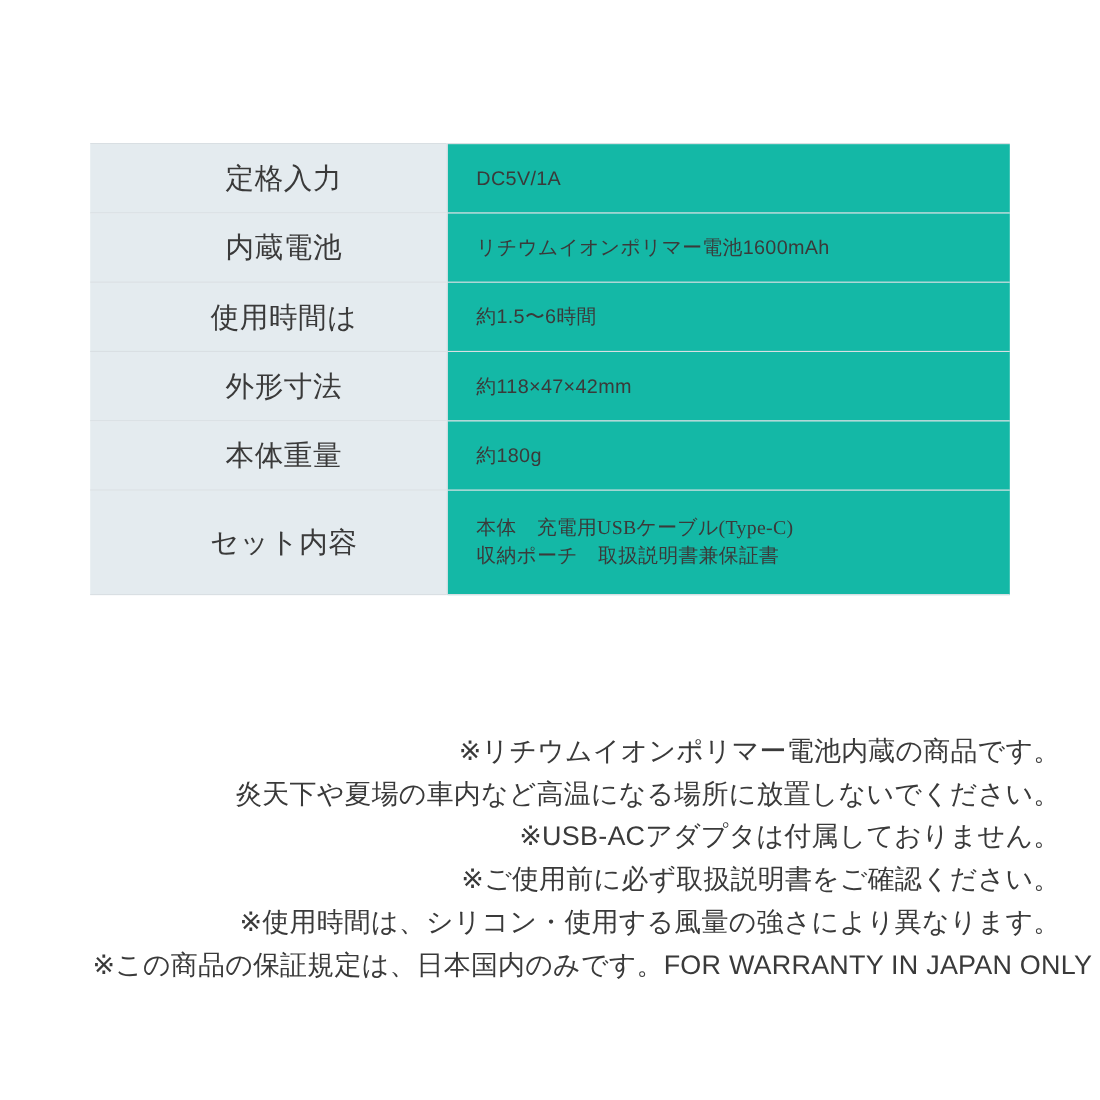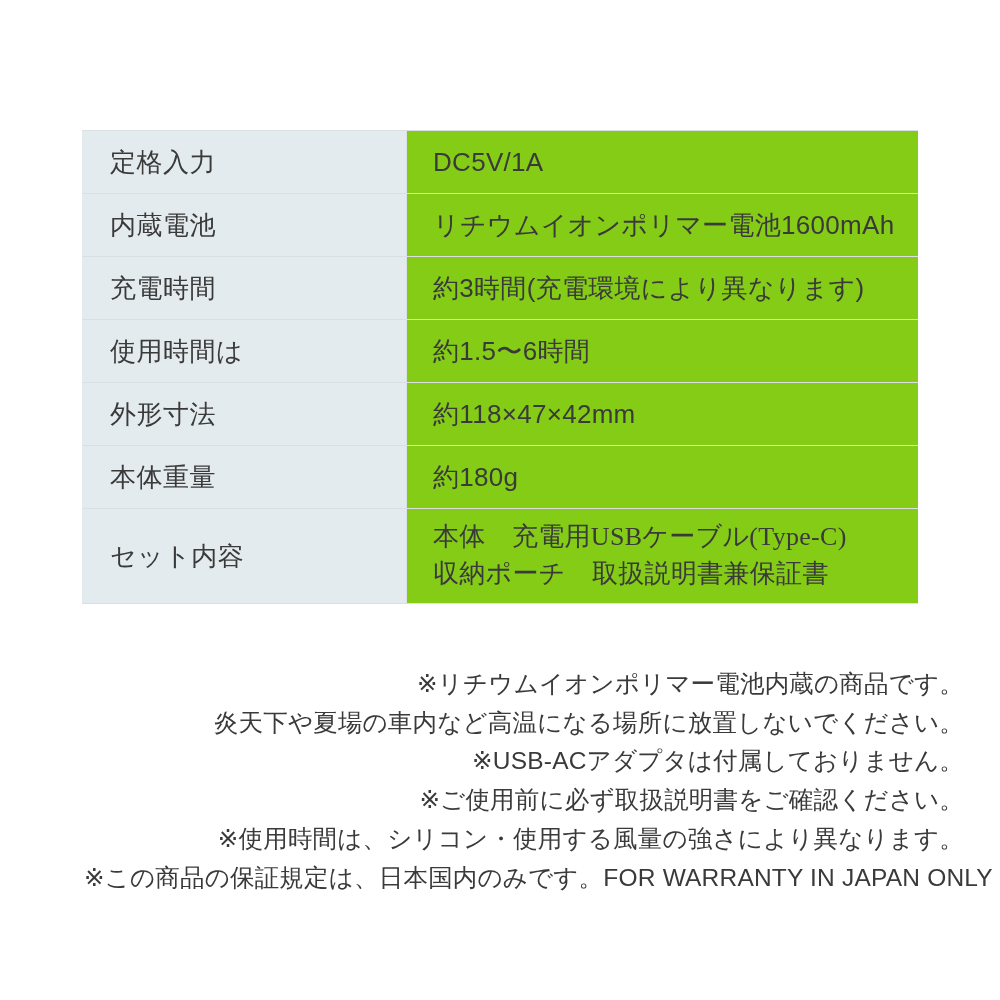--- a/index.html
+++ b/index.html
@@ -34,37 +34,37 @@
   table.spec-table tr {
     border-bottom: 1px solid #d9dfe3;
   }
   table.spec-table tr:first-child {
     border-top: 1px solid #d9dfe3;
   }
   table.spec-table th {
     width: 296px;
     background: #e4ebef;
     font-weight: normal;
-    text-align: left;
+    text-align: center;
     padding: 0 0 0 28px;
     font-size: 26px;
     color: #3a3a3a;
     height: 62px;
     vertical-align: middle;
     letter-spacing: 0.5px;
     border-right: 1px solid #d9dfe3;
   }
   table.spec-table td {
     padding: 0 0 0 26px;
-    font-size: 26px;
+    font-size: 18px;
     color: #3a3a3a;
     height: 62px;
     vertical-align: middle;
     letter-spacing: 0.3px;
-    background: #84cc16;
+    background: #14b8a6;
   }
   table.spec-table tr.tall th,
   table.spec-table tr.tall td {
     height: 94px;
   }
   table.spec-table td .line2 {
     display: block;
     line-height: 1.42;
     font-family: Liberation Serif, serif;
   }
@@ -97,24 +97,20 @@
       <tbody>
         <tr>
           <th>定格入力</th>
           <td>DC5V/1A</td>
         </tr>
         <tr>
           <th>内蔵電池</th>
           <td>リチウムイオンポリマー電池1600mAh</td>
         </tr>
         <tr>
-          <th>充電時間</th>
-          <td>約3時間(充電環境により異なります)</td>
-        </tr>
-        <tr>
           <th>使用時間は</th>
           <td>約1.5〜6時間</td>
         </tr>
         <tr>
           <th>外形寸法</th>
           <td>約118×47×42mm</td>
         </tr>
         <tr>
           <th>本体重量</th>
           <td>約180g</td>

